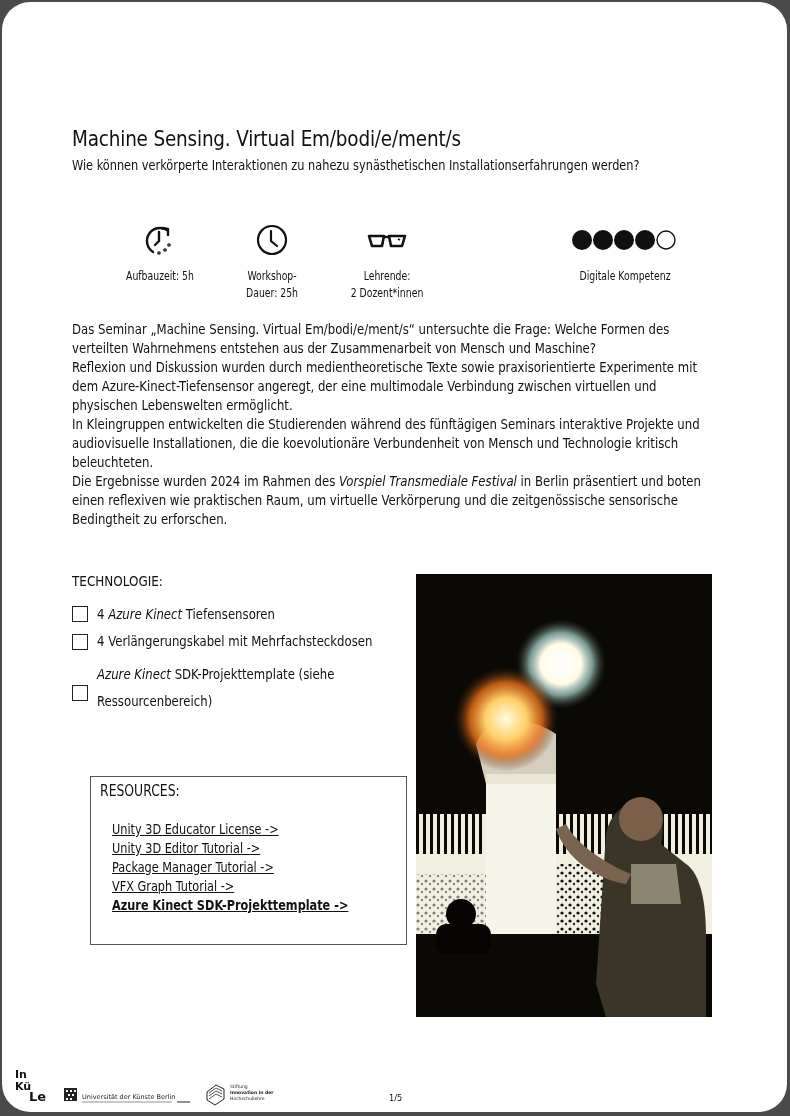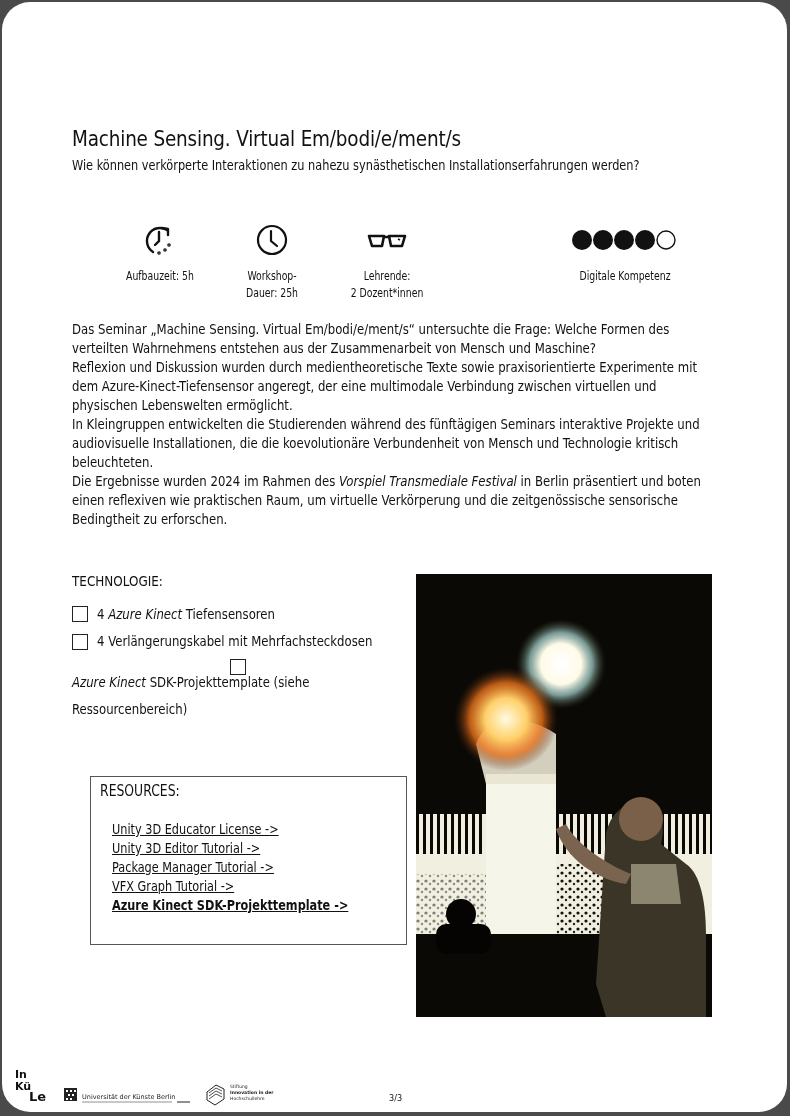--- a/index.html
+++ b/index.html
@@ -98,21 +98,21 @@
   <div class="tech-head">TECHNOLOGIE:</div>
   <div class="tech-list">
     <div class="tech-item">
       <span class="cb"></span>
       <span class="txt"><span>4 </span><i>Azure Kinect</i><span> Tiefensensoren</span></span>
     </div>
     <div class="tech-item">
       <span class="cb"></span>
       <span class="txt"><span>4 Verlängerungskabel mit Mehrfachsteckdosen</span></span>
     </div>
-    <div class="tech-item" style="height:56px; margin-top:0;flex-direction:column;">
+    <div class="tech-item" style="height:56px; margin-top:8px;">
       <span class="cb" style="margin-top:4px;"></span>
       <span class="txt wrap"><i>Azure Kinect</i><span> SDK-Projekttemplate (siehe Ressourcenbereich)</span></span>
     </div>
   </div>
 
   <div class="res-box">
     <div class="res-head">RESOURCES:</div>
     <div class="res-links">
       <a class="res-link">Unity 3D Educator License -&gt;</a>
       <a class="res-link">Unity 3D Editor Tutorial -&gt; </a>
@@ -180,15 +180,15 @@
         <line x1="175" y1="45" x2="188" y2="45" stroke="#222" stroke-width="1.2"></line>
       </g>
       <g>
         <path d="M205 35 L214 28 L222 32 L222 42 L213 48 L205 43 Z" fill="none" stroke="#222" stroke-width="1"></path>
         <path d="M207 36 L214 31 L220 34 M207 39 L214 34 L220 37 M207 42 L214 37 L220 40" fill="none" stroke="#222" stroke-width="0.8"></path>
         <text x="228" y="31" font-family="DejaVu Sans, sans-serif" font-size="4.5" fill="#222">Stiftung</text>
         <text x="228" y="37" font-family="DejaVu Sans, sans-serif" font-size="4.5" font-weight="bold" fill="#222">Innovation in der</text>
         <text x="228" y="43" font-family="DejaVu Sans, sans-serif" font-size="4.5" fill="#222">Hochschullehre</text>
       </g>
     </svg>
-    <div class="page-num">3/3</div>
+    <div class="page-num">1/5</div>
   </div>
 </div>
 
 </body></html>

